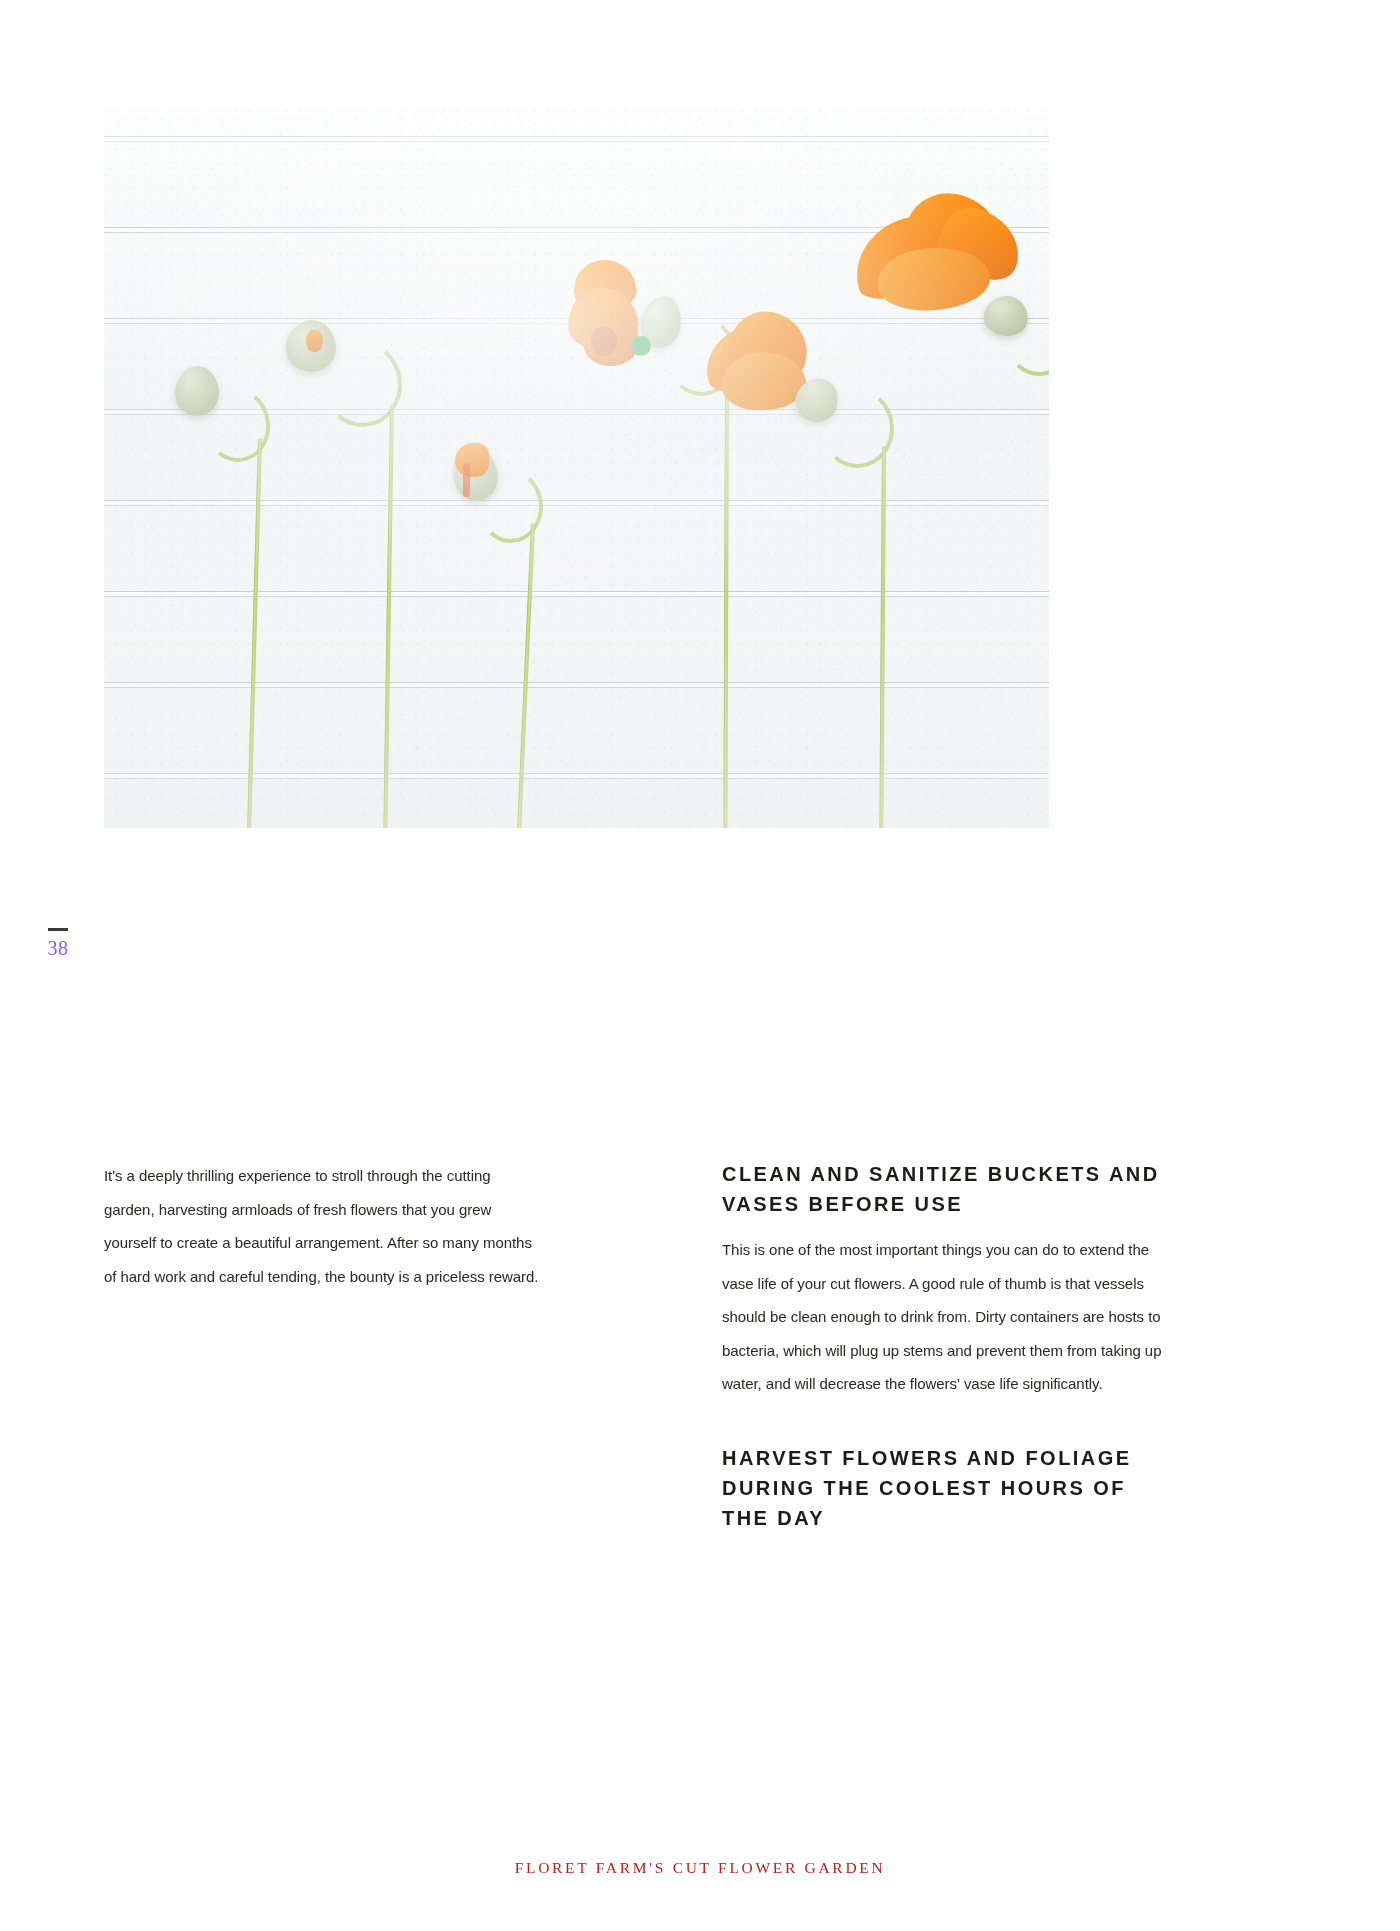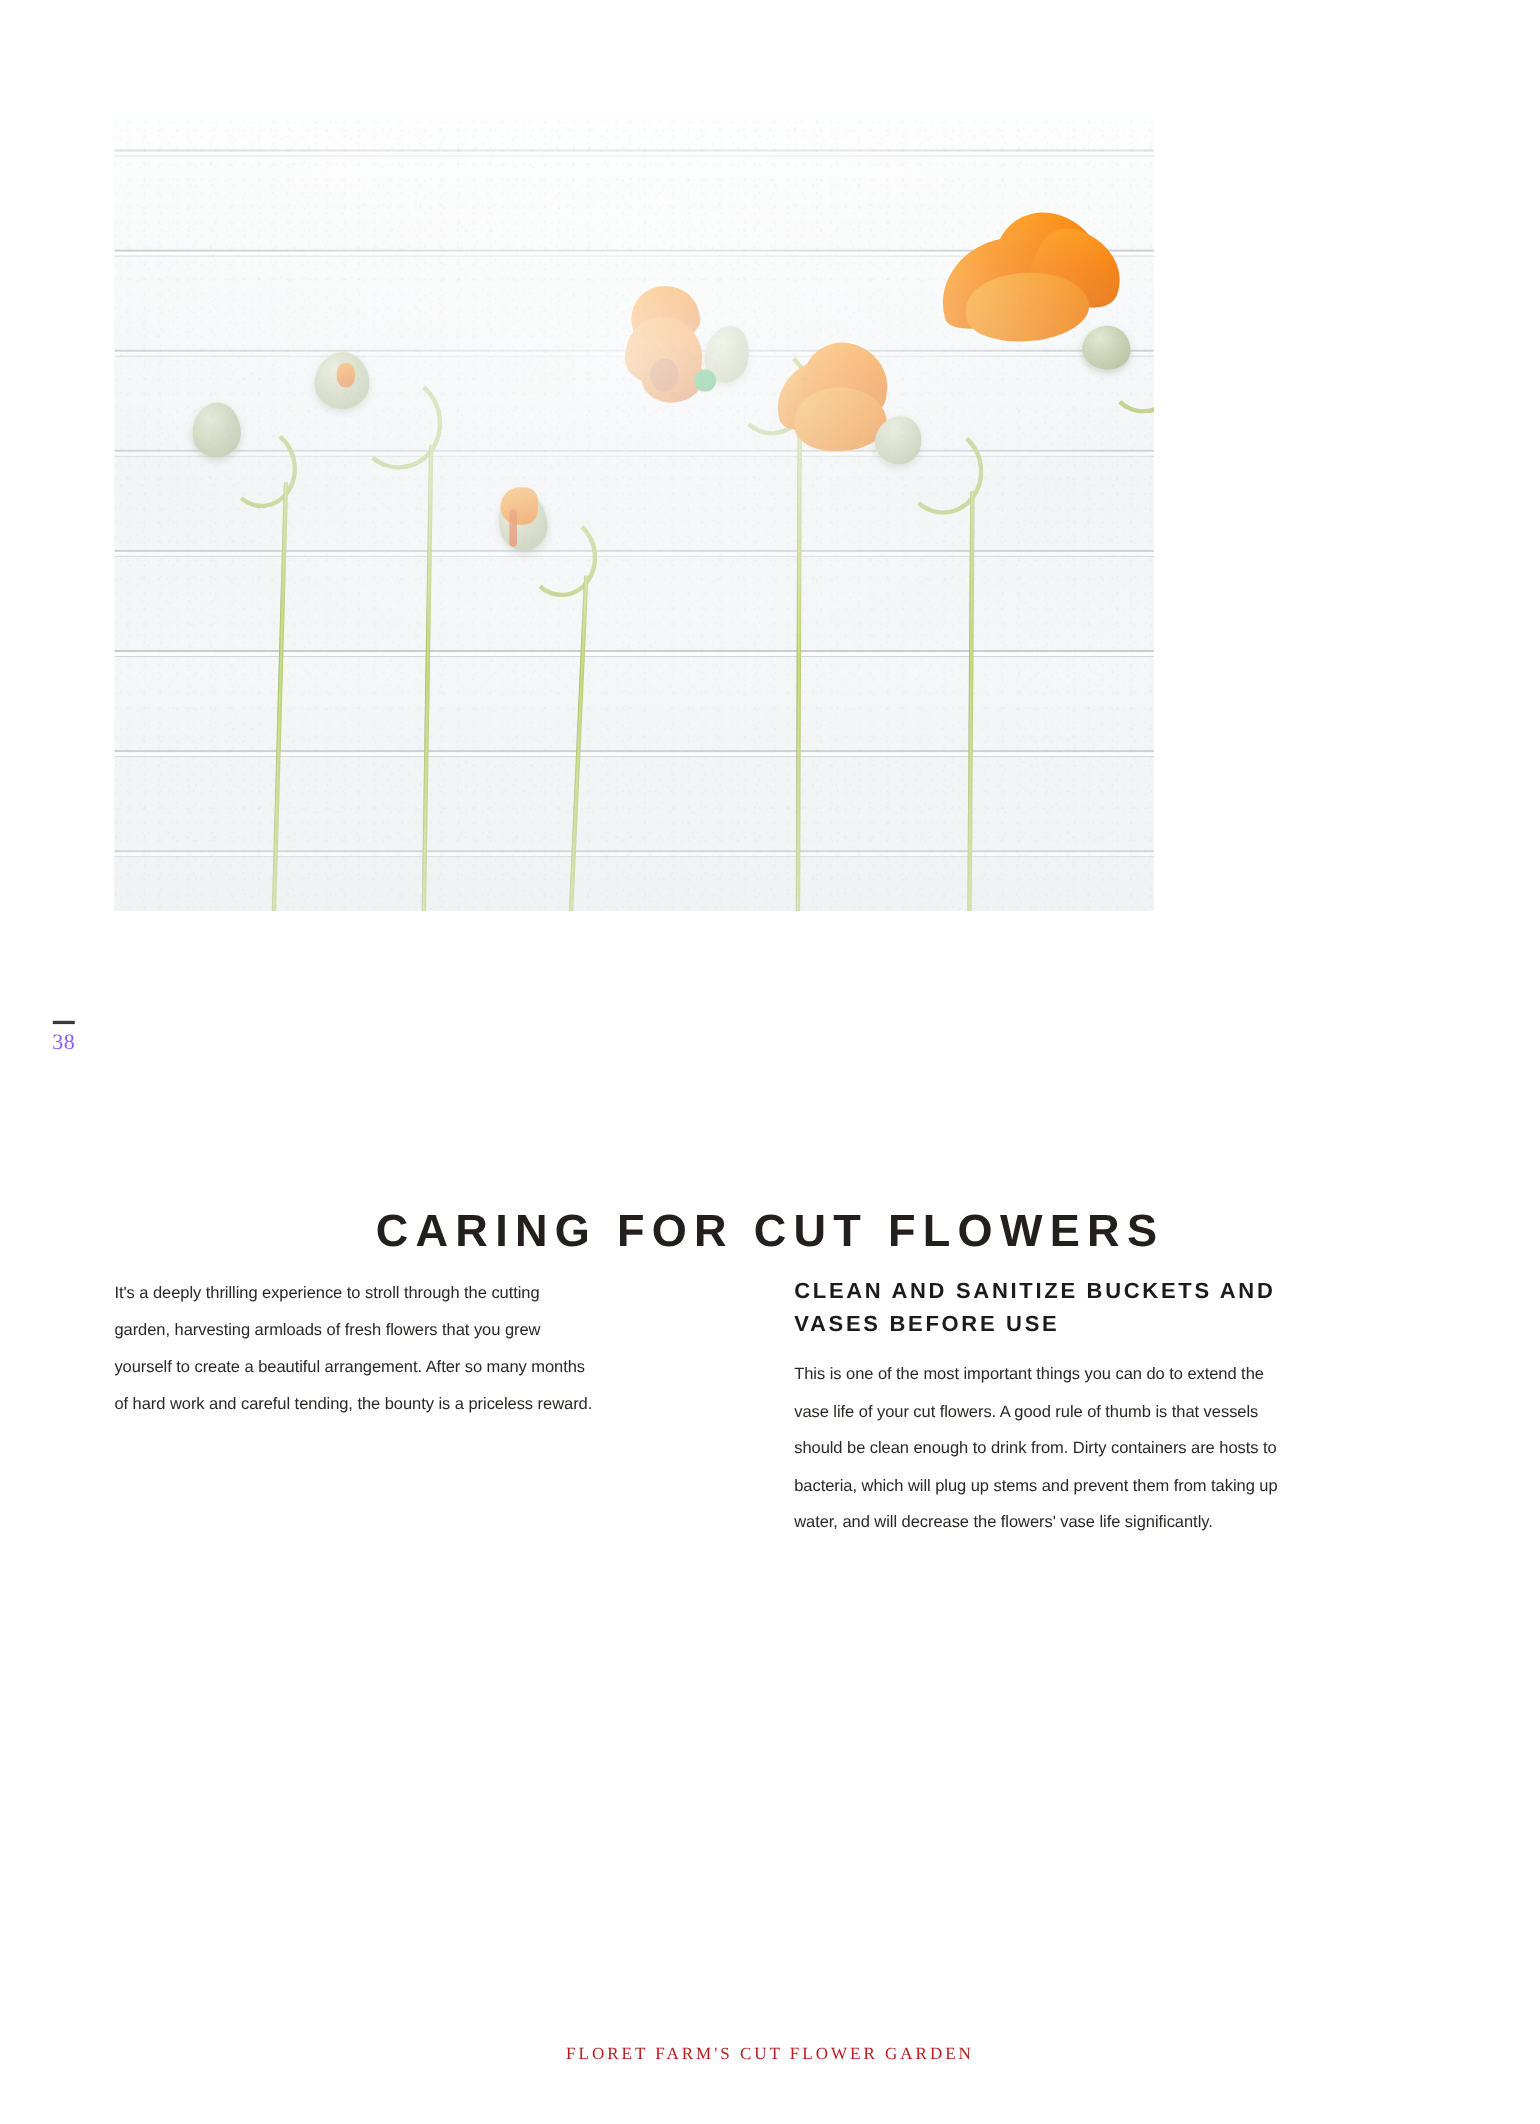--- a/index.html
+++ b/index.html
@@ -259,26 +259,26 @@
       </div>
       <div class="bud" style="left:140px;top:168px;width:44px;height:40px;transform:rotate(8deg);"></div>
       <div class="stem-curve" style="left:160px;top:172px;width:62px;height:68px;border-bottom-color:#b9cd74;border-right-color:#b9cd74;transform:rotate(-4deg);"></div>
 
     </div>
 
     <div class="photo-light"></div>
     <div class="photo-grain"></div>
   </div>
 
-  <h1 class="section-title">CARING FOR CUT FLOWERS</h1>
 
   <div class="col-left">
     <p class="body-p">It's a deeply thrilling experience to stroll through the cutting garden, harvesting armloads of fresh flowers that you grew yourself to create a beautiful arrangement. After so many months of hard work and careful tending, the bounty is a priceless reward.</p>
   </div>
 
   <div class="col-right">
     <h2 class="sub-head">CLEAN AND SANITIZE BUCKETS AND VASES BEFORE USE</h2>
     <p class="body-p">This is one of the most important things you can do to extend the vase life of your cut flowers. A good rule of thumb is that vessels should be clean enough to drink from. Dirty containers are hosts to bacteria, which will plug up stems and prevent them from taking up water, and will decrease the flowers' vase life significantly.</p>
+    <h2 class="sub-head second">HARVEST FLOWERS AND FOLIAGE DURING THE COOLEST HOURS OF THE DAY</h2>
   </div>
 
   <div class="footer">FLORET FARM'S CUT FLOWER GARDEN</div>
 
 </div>
 
 </body></html>

